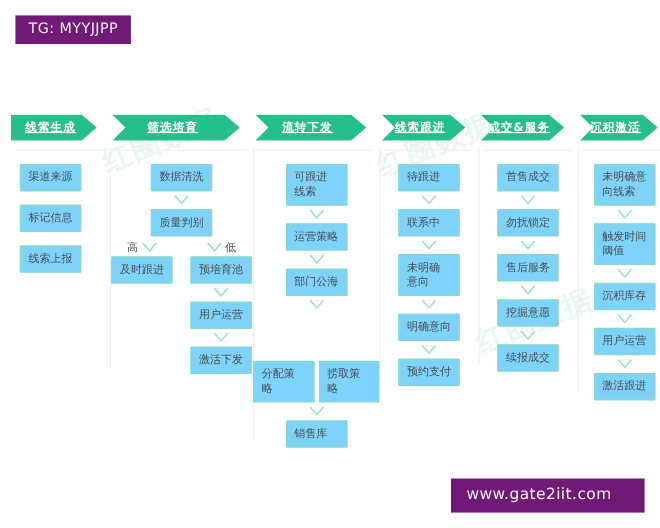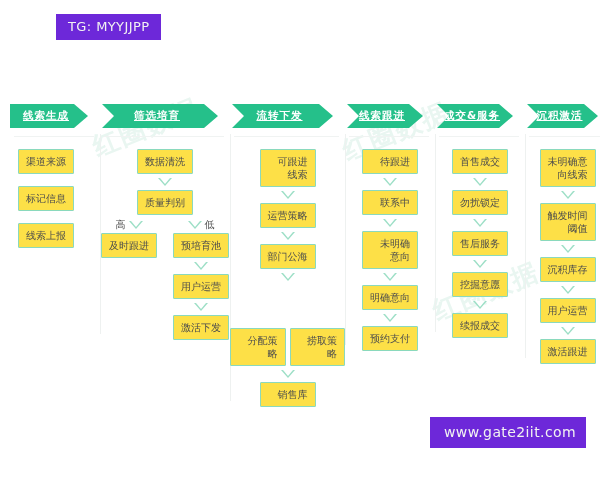--- a/index.html
+++ b/index.html
@@ -7,31 +7,30 @@
     width:600px;height:480px;
     background:#ffffff;
     font-family:"DejaVu Sans","Liberation Sans",sans-serif;
     position:relative;
     overflow:hidden;
   }
 
   
   .badge{
     position:absolute;
-    background:#6d28d9;
+    background:#701a75;
     color:#f2f2f2;
     font-size:13px;
     letter-spacing:.4px;
     padding:6px 12px 7px 12px;
     white-space:nowrap;
     line-height:1;
-    margin-left:42px;
   }
   #tg-badge{left:14px;top:14px;}
-  #site-badge{right:14px;bottom:32px;font-size:14px;padding:8px 10px 9px 14px;}
+  #site-badge{right:14px;bottom:14px;font-size:14px;padding:8px 30px 9px 14px;}
 
   
   #diagram{
     position:absolute;
     left:10px;top:104px;
     width:580px;height:270px;
   }
 
   
   .wm{
@@ -103,25 +102,25 @@
     display:flex;
     flex-direction:column;
     align-items:center;
     position:relative;
   }
   .stack.left{align-items:flex-start;padding-left:8px;}
 
   
   .node{
     border:1px solid #8ad9bd;
-    background:#fde047;
+    background:#7dd3fc;
     color:#4d4d4d;
     font-size:10px;
     line-height:13px;
-    text-align:right;
+    text-align:left;
     padding:5px 7px;
     box-sizing:border-box;
     white-space:pre-line;
     border-radius:1px;
     position:relative;
     z-index:2;
   }
   .node.w1{min-width:56px;}
   .node.w2{min-width:52px;margin-top:43px;}
 

